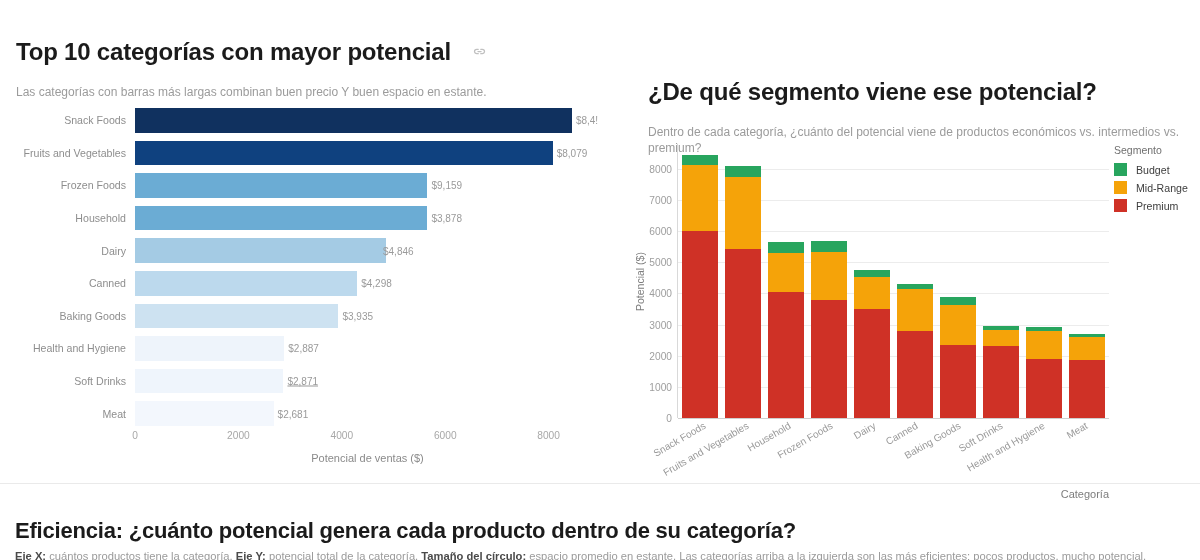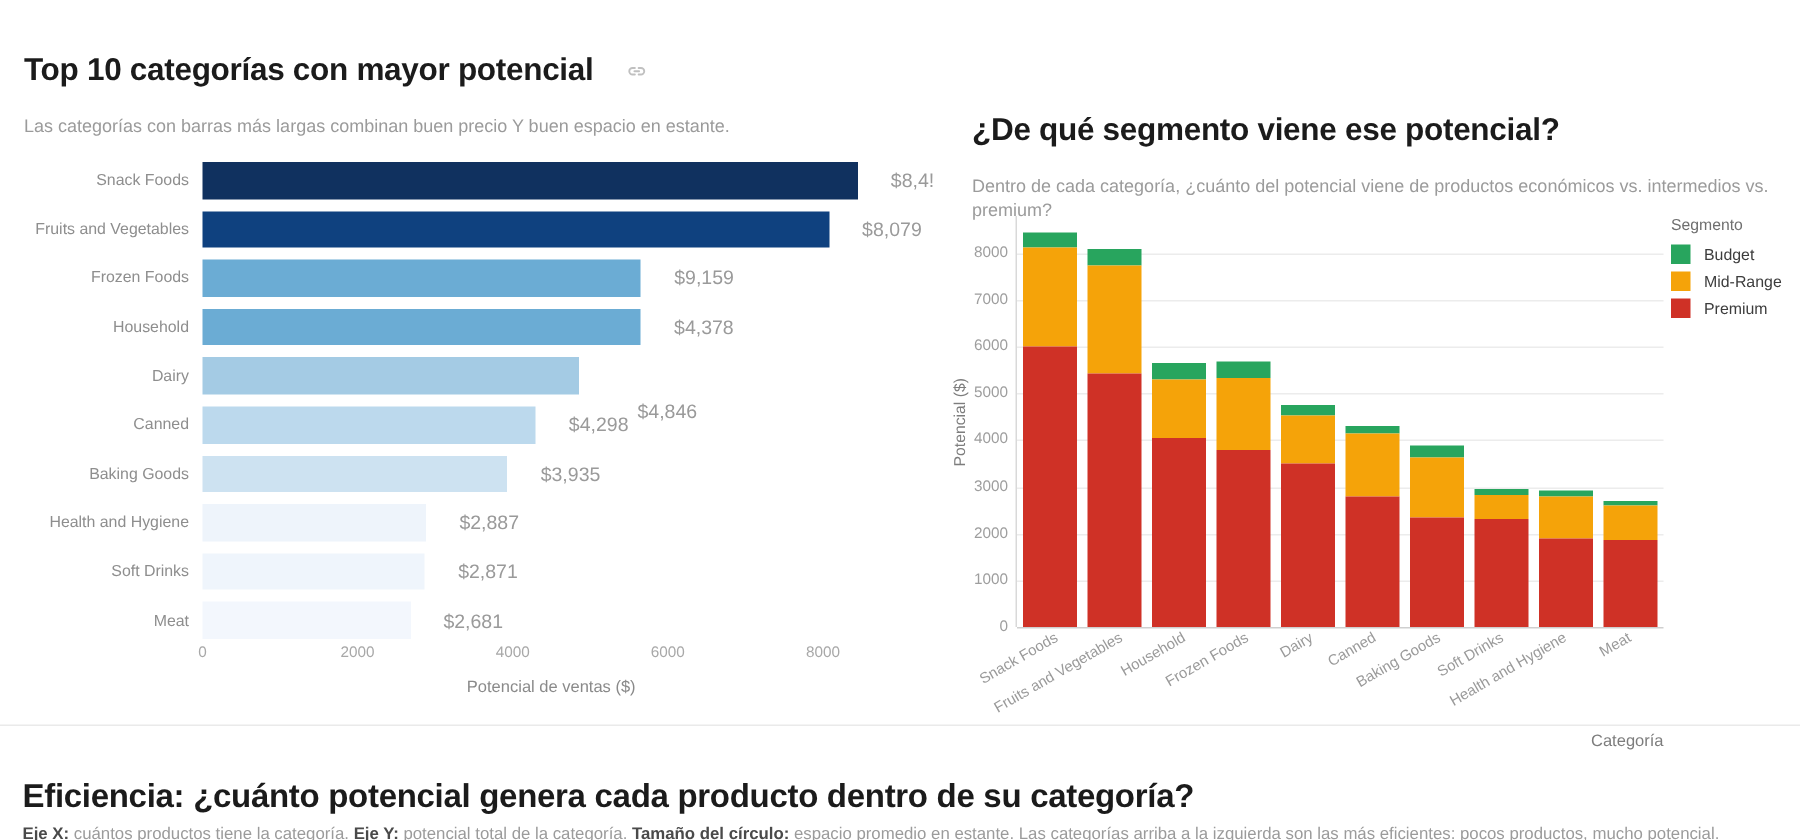--- a/index.html
+++ b/index.html
@@ -11,21 +11,21 @@
     overflow: hidden;
   }
   .page { position: relative; width: 1200px; height: 560px; background: #fff; }
 
   
   .panel-left  { position: absolute; left: 0;   top: 0; width: 600px; height: 483px; }
   .panel-right { position: absolute; left: 632px; top: 0; width: 600px; height: 483px; margin-top: 40px; }
 
   .panel-head { padding: 18px 16px 0 16px; }
   .panel-title {
-    font-size: 21px; font-weight: bold; color: #1b1b1b;
+    font-size: 24px; font-weight: bold; color: #1b1b1b;
     letter-spacing: -0.2px; line-height: 1.15;
     display: flex; align-items: center; gap: 21px;
   }
   .panel-sub {
     margin-top: 17px; font-size: 12px; color: #9b9b9b; line-height: 1.3;
   }
   .link-icon { display: inline-flex; align-items: center; opacity: .55; }
 
   
   .hbar-plot { position: absolute; left: 0; top: 96px; width: 600px; height: 390px; }
@@ -37,21 +37,21 @@
     width: 135px; text-align: right; padding-right: 9px;
     font-size: 10.6px; color: #8e8e8e; white-space: nowrap;
   }
   .hbar-track { position: relative; flex: 1; height: 100%; }
   .hbar-fill {
     position: absolute; left: 0; top: 4px; bottom: 4px;
     border-radius: 0;
   }
   .hbar-val {
     position: absolute; top: 50%; transform: translateY(-50%);
-    font-size: 13px; color: #9a9a9a; white-space: nowrap; padding-left: 22px;
+    font-size: 10px; color: #9a9a9a; white-space: nowrap; padding-left: 4px;
   }
   .hbar-axis { position: absolute; left: 135px; right: 0; top: 334px; height: 40px; }
   .hbar-tick {
     position: absolute; top: 0; font-size: 10.2px; color: #a8a8a8;
     transform: translateX(-50%);
   }
   .hbar-xlabel {
     position: absolute; top: 22px; left: 0; right: 0; text-align: center;
     font-size: 11px; color: #8a8a8a;
   }
@@ -147,28 +147,28 @@
             <div class="hbar-label">Frozen Foods</div>
             <div class="hbar-track">
               <div class="hbar-fill" style="width: 292.493px; background: rgb(107, 172, 212);"></div>
               <div class="hbar-val" style="left: 292.493px;">$9,159</div>
             </div>
           </div>
           <div class="hbar-row">
             <div class="hbar-label">Household</div>
             <div class="hbar-track">
               <div class="hbar-fill" style="width: 292.389px; background: rgb(107, 172, 212);"></div>
-              <div class="hbar-val" style="left: 292.389px;">$4,378</div>
+              <div class="hbar-val" style="left: 292.389px;">$3,878</div>
             </div>
           </div>
           <div class="hbar-row">
             <div class="hbar-label">Dairy</div>
             <div class="hbar-track">
               <div class="hbar-fill" style="width: 250.56px; background: rgb(164, 203, 228);"></div>
-              <div class="hbar-val" style="left: 268px; margin-top: 23px;">$4,846</div>
+              <div class="hbar-val" style="left: 244px;">$4,846</div>
             </div>
           </div>
           <div class="hbar-row">
             <div class="hbar-label">Canned</div>
             <div class="hbar-track">
               <div class="hbar-fill" style="width: 222.226px; background: rgb(188, 217, 237);"></div>
               <div class="hbar-val" style="left: 222.226px;">$4,298</div>
             </div>
           </div>
           <div class="hbar-row">
@@ -182,21 +182,21 @@
             <div class="hbar-label">Health and Hygiene</div>
             <div class="hbar-track">
               <div class="hbar-fill" style="width: 149.271px; background: rgb(238, 244, 251);"></div>
               <div class="hbar-val" style="left: 149.271px;">$2,887</div>
             </div>
           </div>
           <div class="hbar-row">
             <div class="hbar-label">Soft Drinks</div>
             <div class="hbar-track">
               <div class="hbar-fill" style="width: 148.444px; background: rgb(239, 245, 252);"></div>
-              <div class="hbar-val" style="left: 148.444px;">$2,871</div>
+              <div class="hbar-val" style="left: 148.444px; text-decoration: underline;">$2,871</div>
             </div>
           </div>
           <div class="hbar-row">
             <div class="hbar-label">Meat</div>
             <div class="hbar-track">
               <div class="hbar-fill" style="width: 138.62px; background: rgb(243, 247, 253);"></div>
               <div class="hbar-val" style="left: 138.62px;">$2,681</div>
             </div>
           </div>
         </div>

